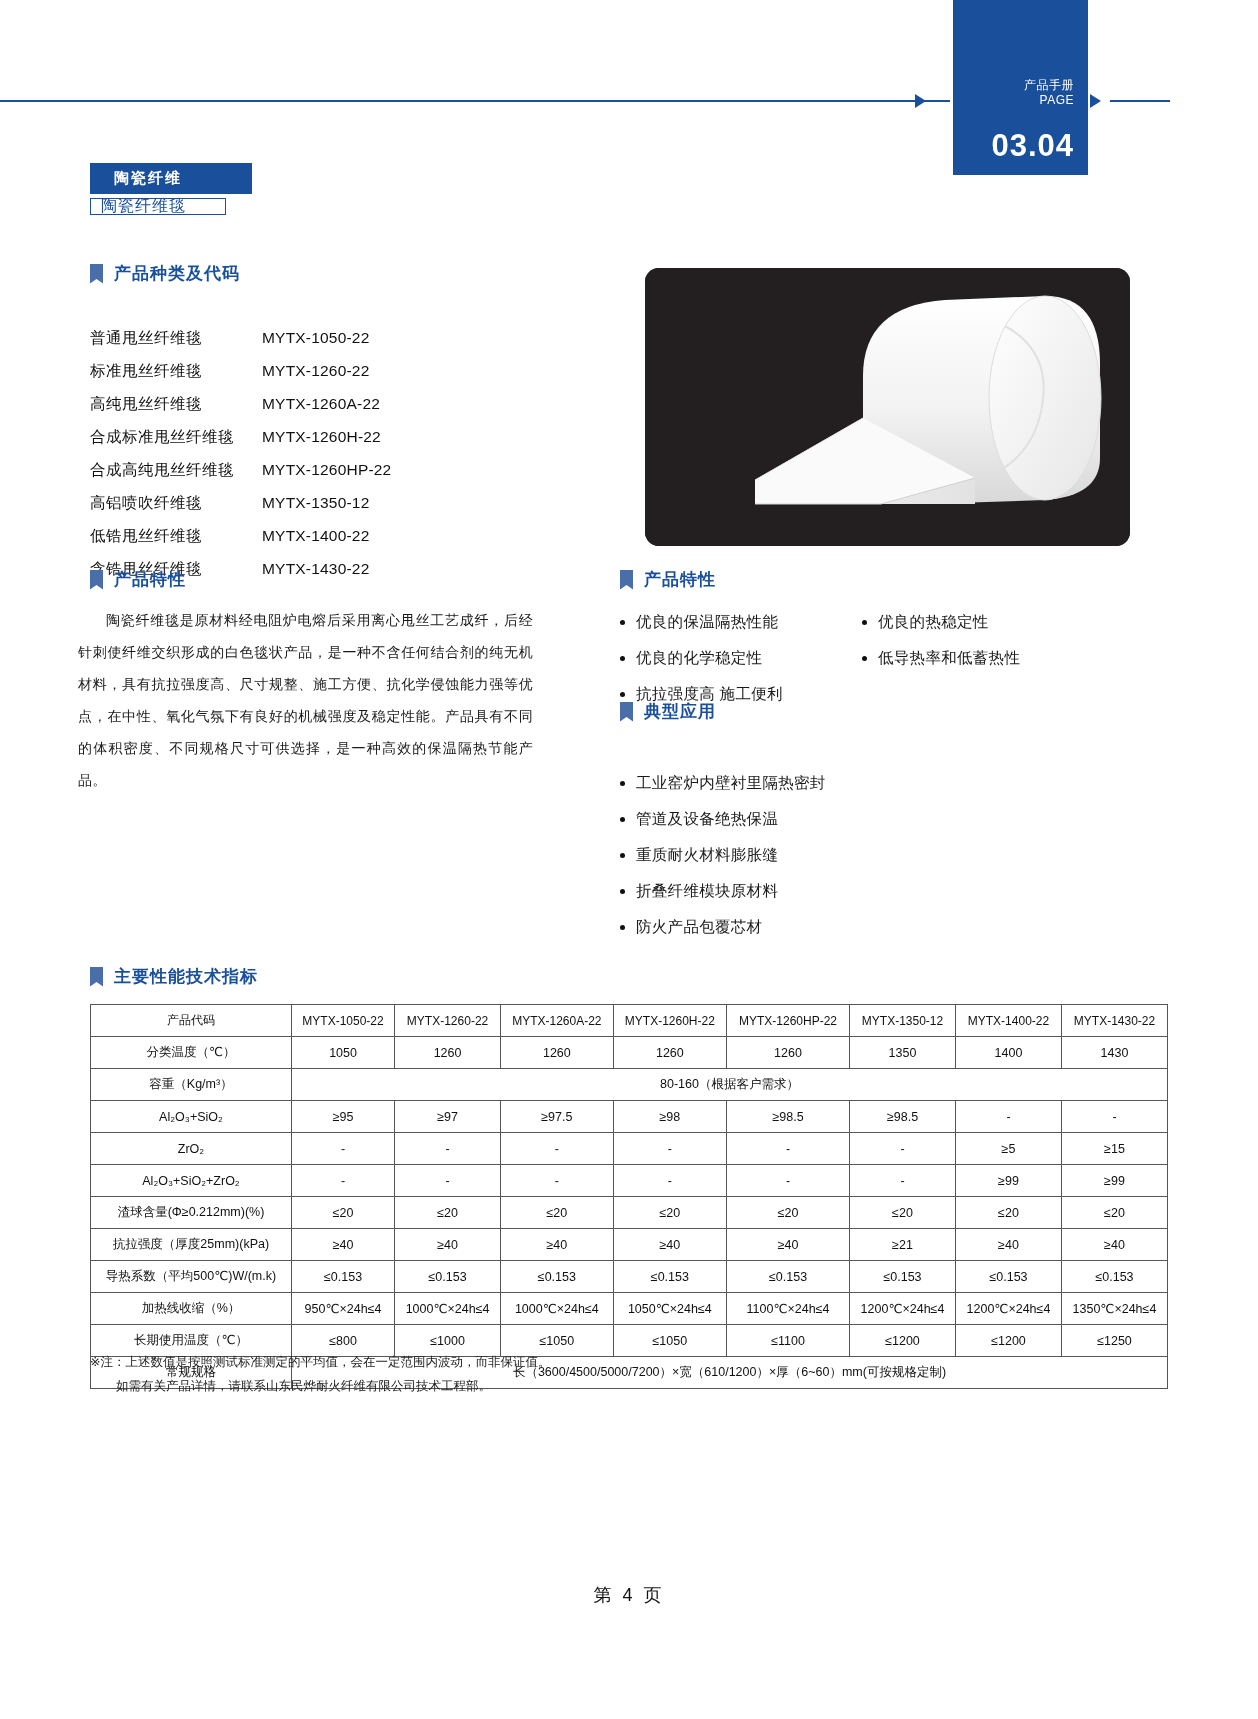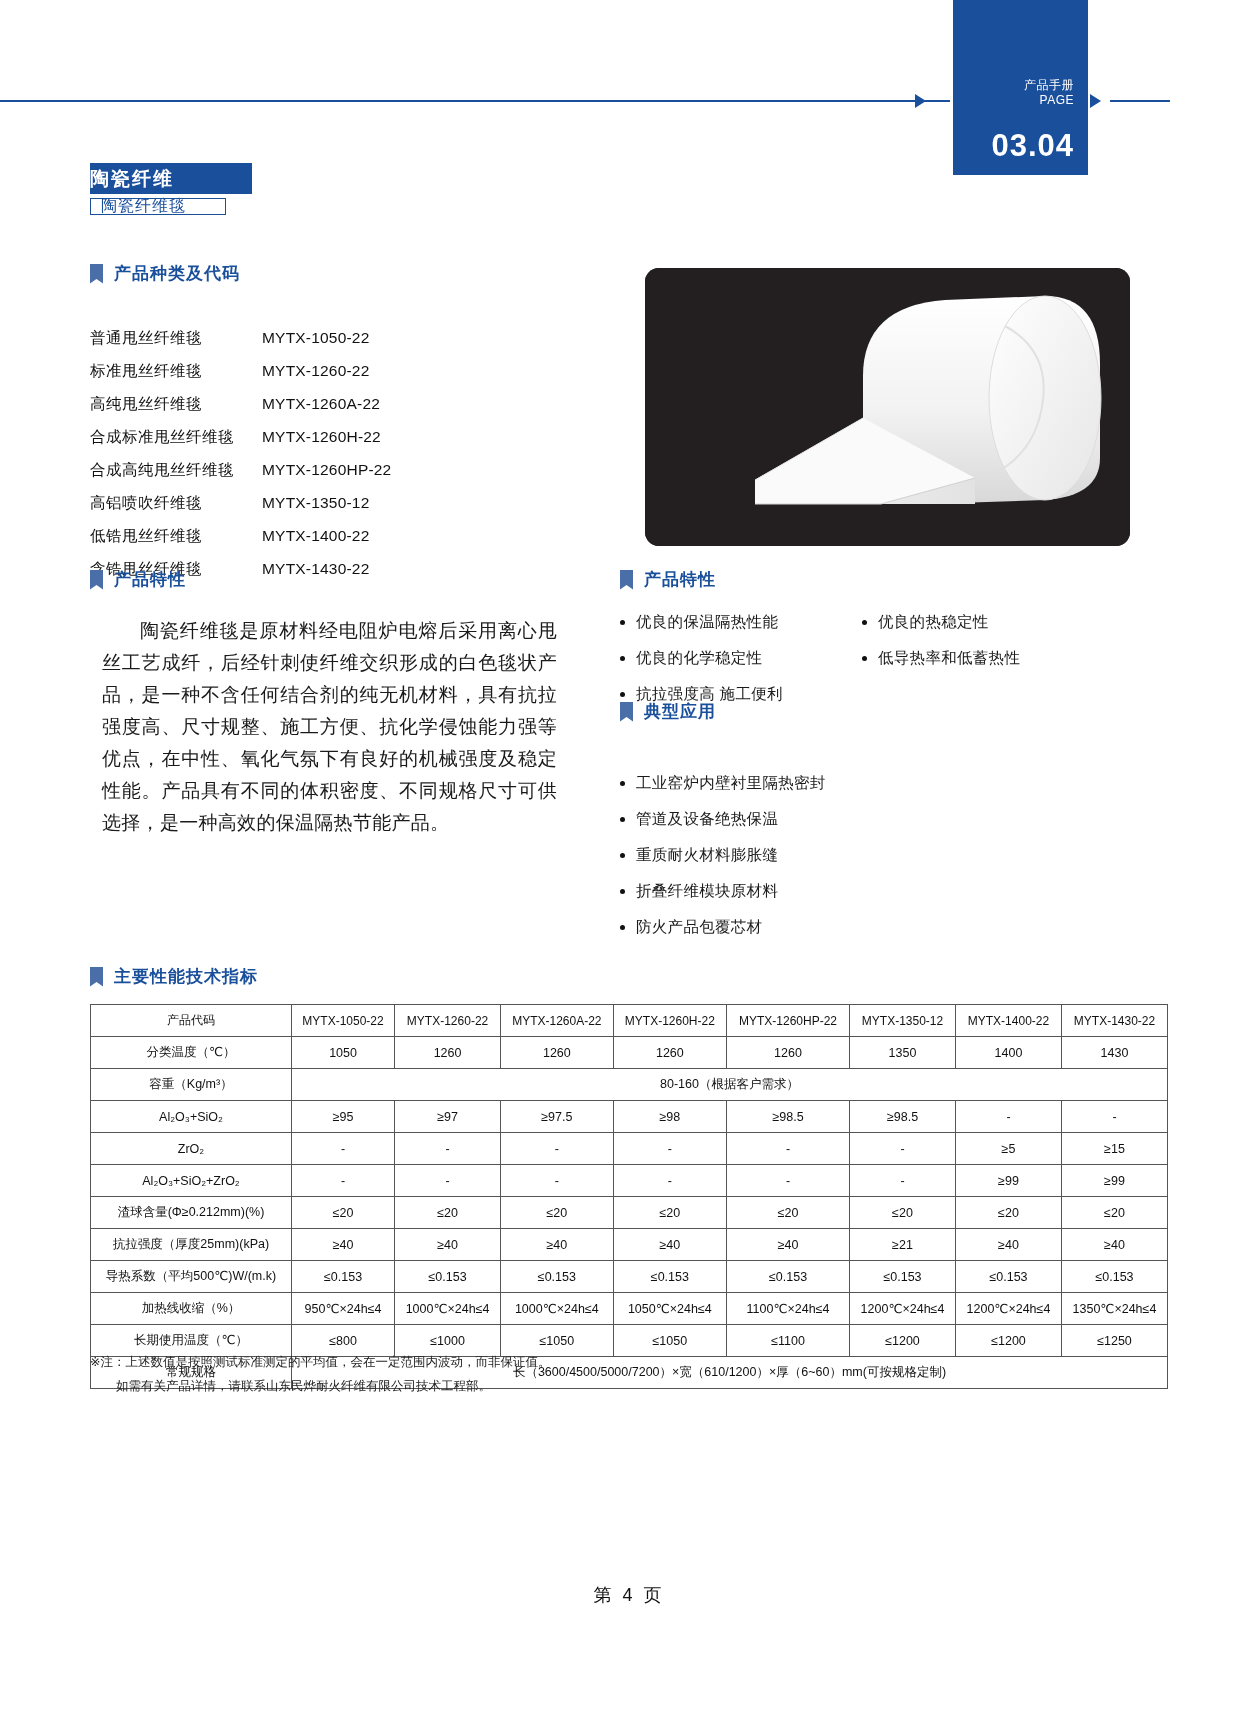--- a/index.html
+++ b/index.html
@@ -36,22 +36,22 @@
     position:absolute;right:14px;top:78px;text-align:right;
     color:#ffffff;font-size:12px;line-height:15px;letter-spacing:.5px;
   }
   .blue-tab .big{
     position:absolute;right:14px;top:128px;text-align:right;
     color:#ffffff;font-size:31px;font-weight:bold;letter-spacing:1px;
   }
   
   .title-main{
     position:absolute;left:90px;top:163px;width:162px;height:31px;
-    background:#1a4f9c;color:#fff;font-size:19px;font-weight:bold;
-    display:flex;align-items:center;padding-left:0;box-sizing:border-box;
+    background:#1a4f9c;color:#fff;font-size:15px;font-weight:bold;
+    display:flex;align-items:center;padding-left:24px;box-sizing:border-box;
     letter-spacing:2px;
   }
   .title-sub{
     position:absolute;left:90px;top:198px;width:136px;height:17px;
     border:1px solid #1a4f9c;color:#1a4f9c;font-size:16px;
     display:flex;align-items:center;padding-left:10px;box-sizing:border-box;
     letter-spacing:1px;background:#fff;
   }
   
   .sec-head{position:absolute;display:flex;align-items:center;}
@@ -65,22 +65,22 @@
   .code-row{display:flex;font-size:15.5px;line-height:33px;color:#111;}
   .code-row .nm{width:172px;letter-spacing:.5px;}
   .code-row .cd{letter-spacing:.2px;}
   
   .prod-img{
     position:absolute;left:645px;top:268px;width:485px;height:278px;
     background:#231f20;border-radius:14px;overflow:hidden;
   }
   
   .desc{
-    position:absolute;left:102px;top:604px;width:455px;
-    font-size:19px;line-height:32px;text-align:justify;letter-spacing:.3px;margin-top:11px;
+    position:absolute;left:78px;top:604px;width:455px;
+    font-size:14px;line-height:32px;text-align:justify;letter-spacing:.3px;
   }
   .desc p{margin:0;text-indent:2em;}
   
   .feat-wrap{position:absolute;left:620px;top:604px;width:460px;}
   .feat-cols{display:flex;gap:20px;}
   .feat-col{flex:0 0 auto;}
   .feat-col.c1{width:222px;}
   .bullet-item{
     font-size:15.5px;line-height:36px;position:relative;padding-left:16px;letter-spacing:.3px;
   }

